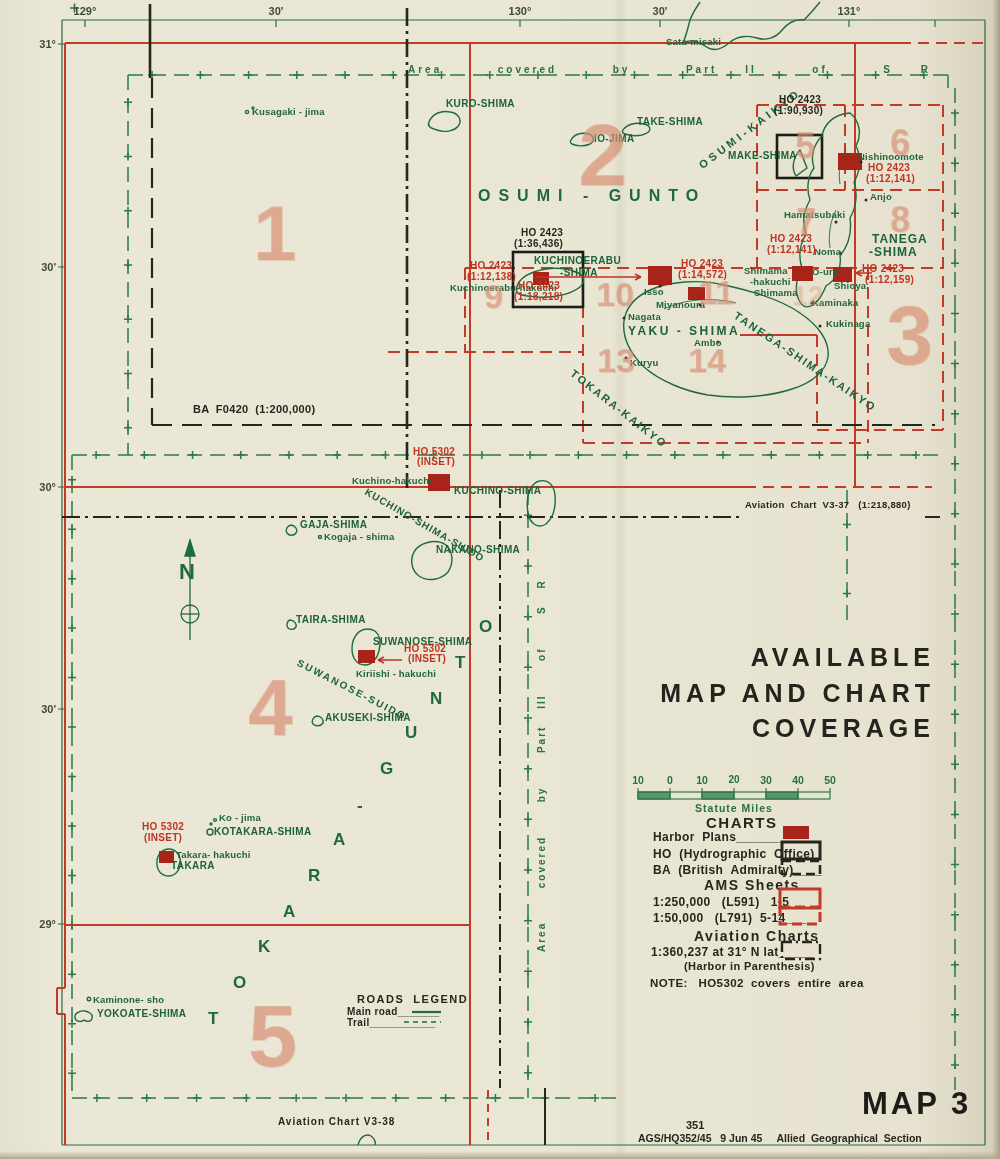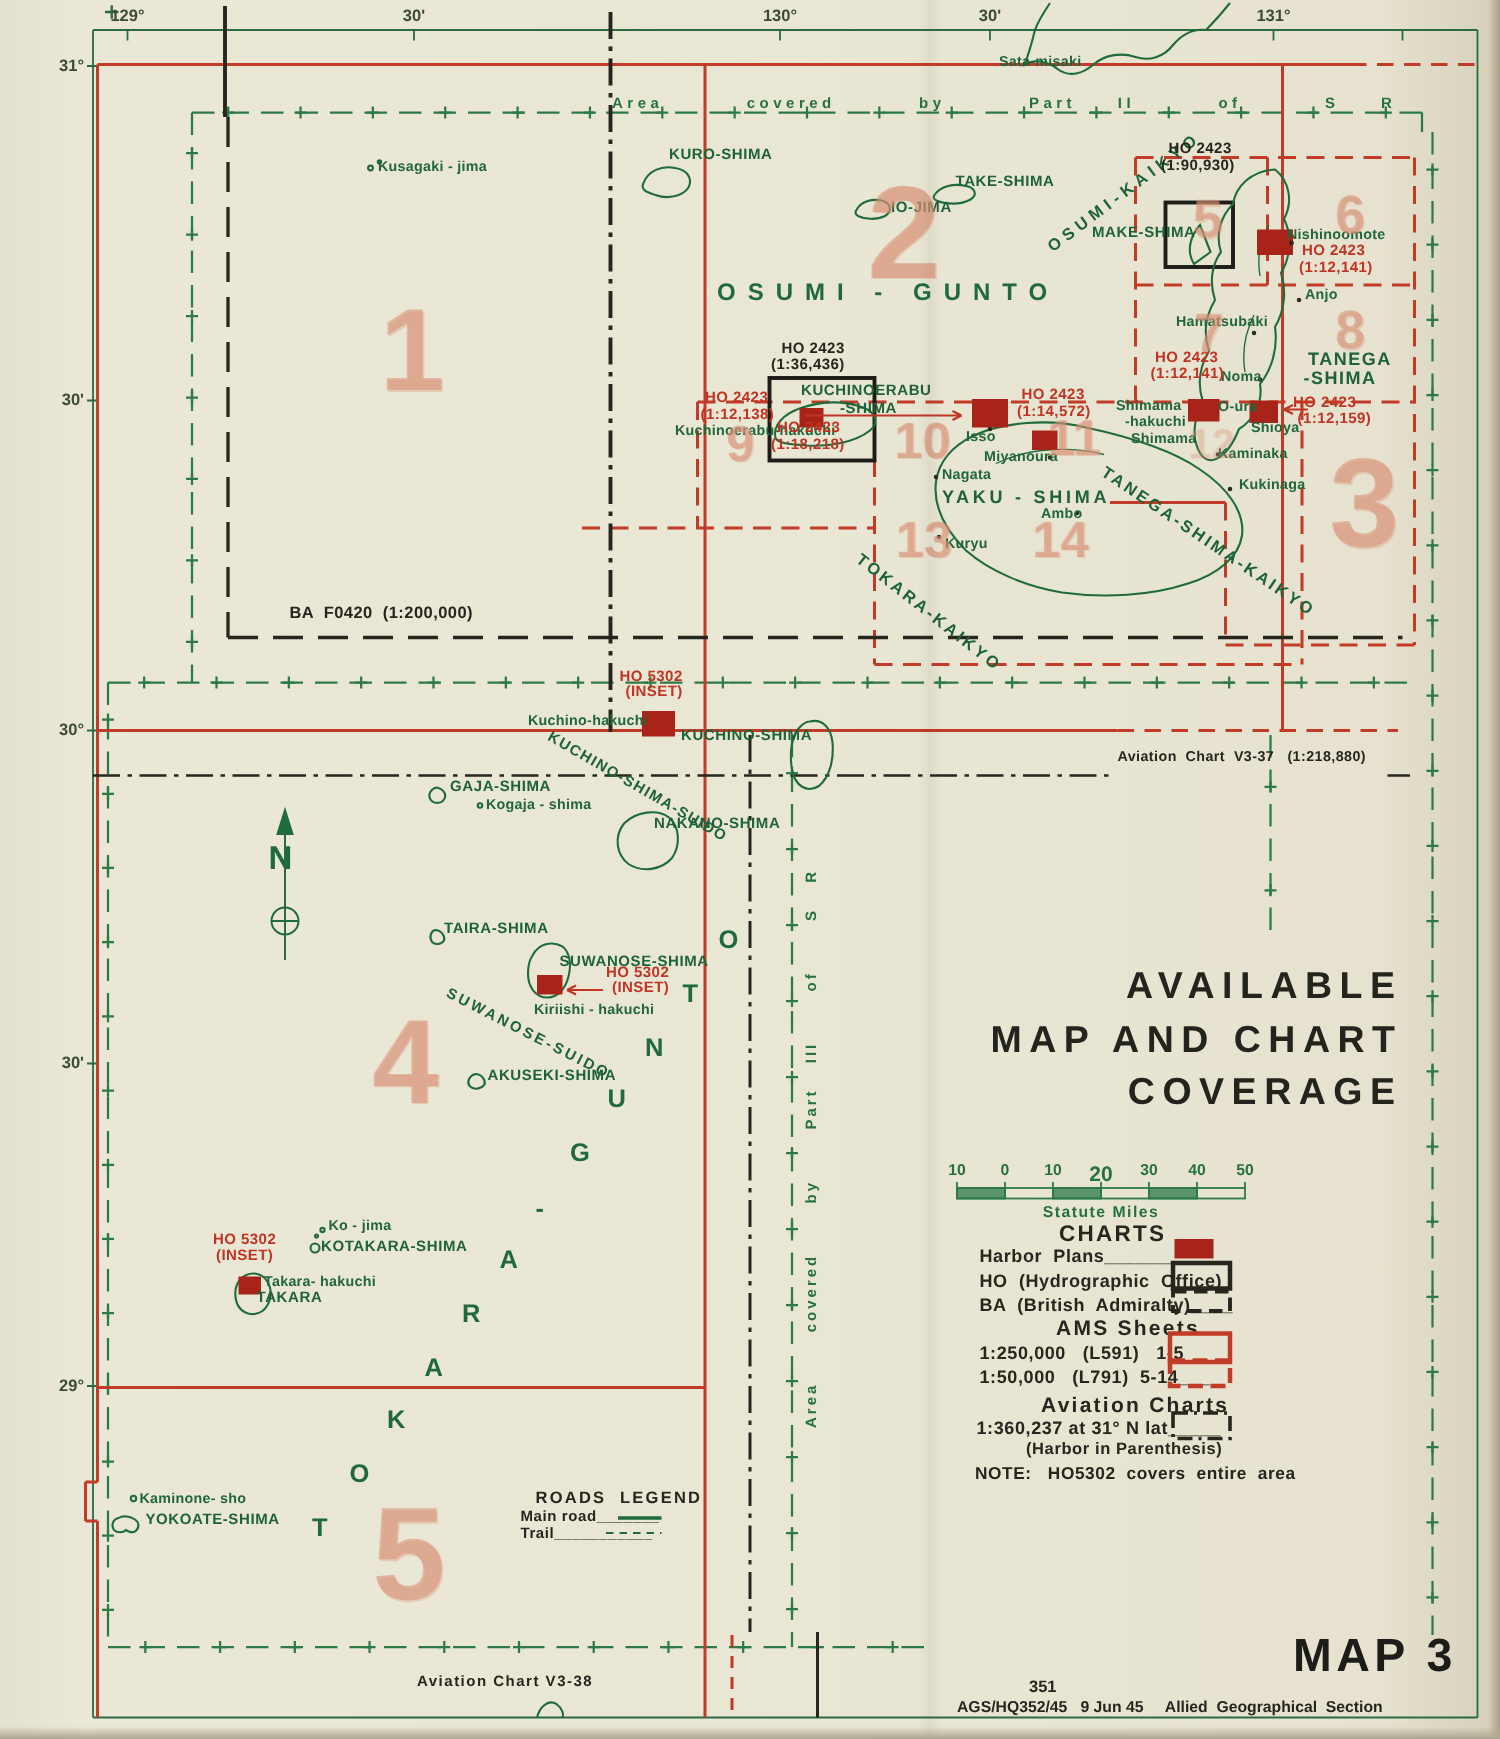--- a/index.html
+++ b/index.html
@@ -408,21 +408,21 @@
   <div>
     <span class="title-line" style="left:575px;top:643px;">AVAILABLE</span>
     <span class="title-line" style="left:575px;top:679px;">MAP  AND  CHART</span>
     <span class="title-line" style="left:575px;top:714px;">COVERAGE</span>
   </div>
 
   <div id="scale-ticks">
       <span class="abs" style="left: 638px; top: 774px; transform: translateX(-50%); color: rgb(39, 113, 63); font-size: 10.5px; font-weight: 700;">10</span>
       <span class="abs" style="left: 670px; top: 774px; transform: translateX(-50%); color: rgb(39, 113, 63); font-size: 10.5px; font-weight: 700;">0</span>
       <span class="abs" style="left: 702px; top: 774px; transform: translateX(-50%); color: rgb(39, 113, 63); font-size: 10.5px; font-weight: 700;">10</span>
-      <span class="abs" style="left: 734px; top: 774px; transform: translateX(-50%); color: rgb(39, 113, 63); font-size: 14px; font-weight: 700;">20</span>
+      <span class="abs" style="left: 734px; top: 774px; transform: translateX(-50%); color: rgb(39, 113, 63); font-size: 10px; font-weight: 700;">20</span>
       <span class="abs" style="left: 766px; top: 774px; transform: translateX(-50%); color: rgb(39, 113, 63); font-size: 10.5px; font-weight: 700;">30</span>
       <span class="abs" style="left: 798px; top: 774px; transform: translateX(-50%); color: rgb(39, 113, 63); font-size: 10.5px; font-weight: 700;">40</span>
       <span class="abs" style="left: 830px; top: 774px; transform: translateX(-50%); color: rgb(39, 113, 63); font-size: 10.5px; font-weight: 700;">50</span>
     </div>
   <span class="abs" style="left:668px;top:802px;width:132px;text-align:center;color:#27713f;font-size:10.5px;font-weight:700;letter-spacing:1px;">Statute Miles</span>
 
   <div>
     <span class="lg-h" style="left:706px;top:814px;font-size:15px;">CHARTS</span>
 
     <span class="lg-txt" style="left:653px;top:830px;">Harbor  Plans__________</span>

